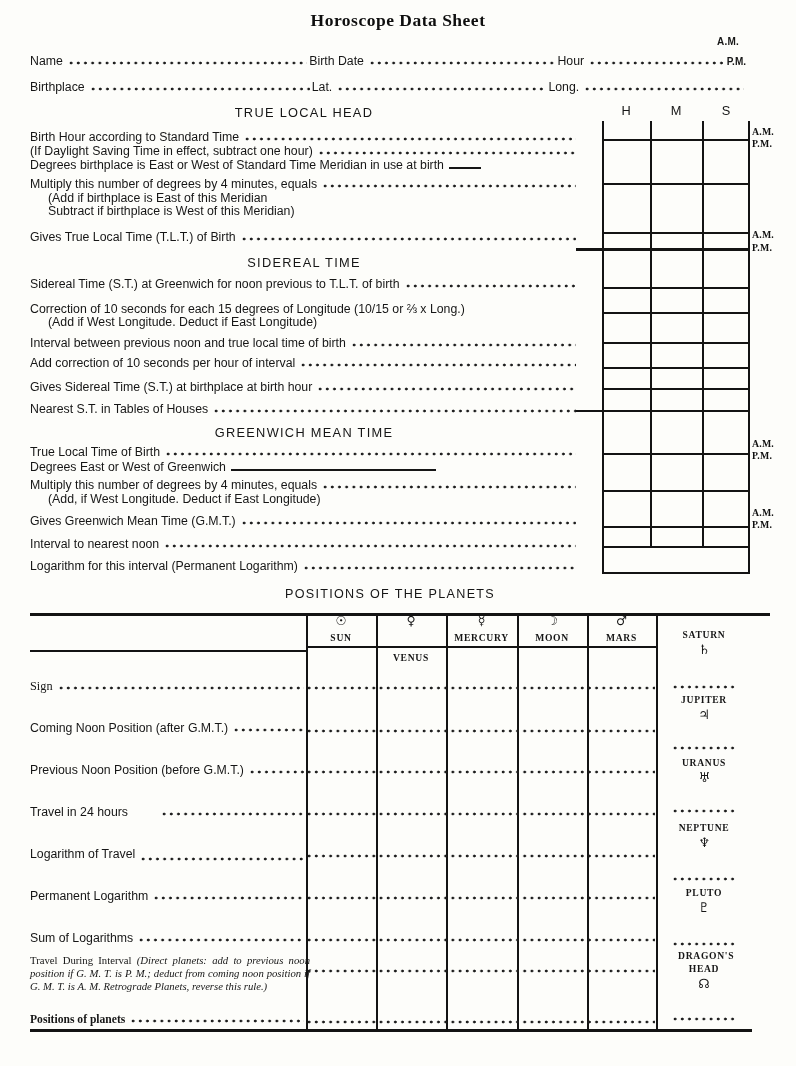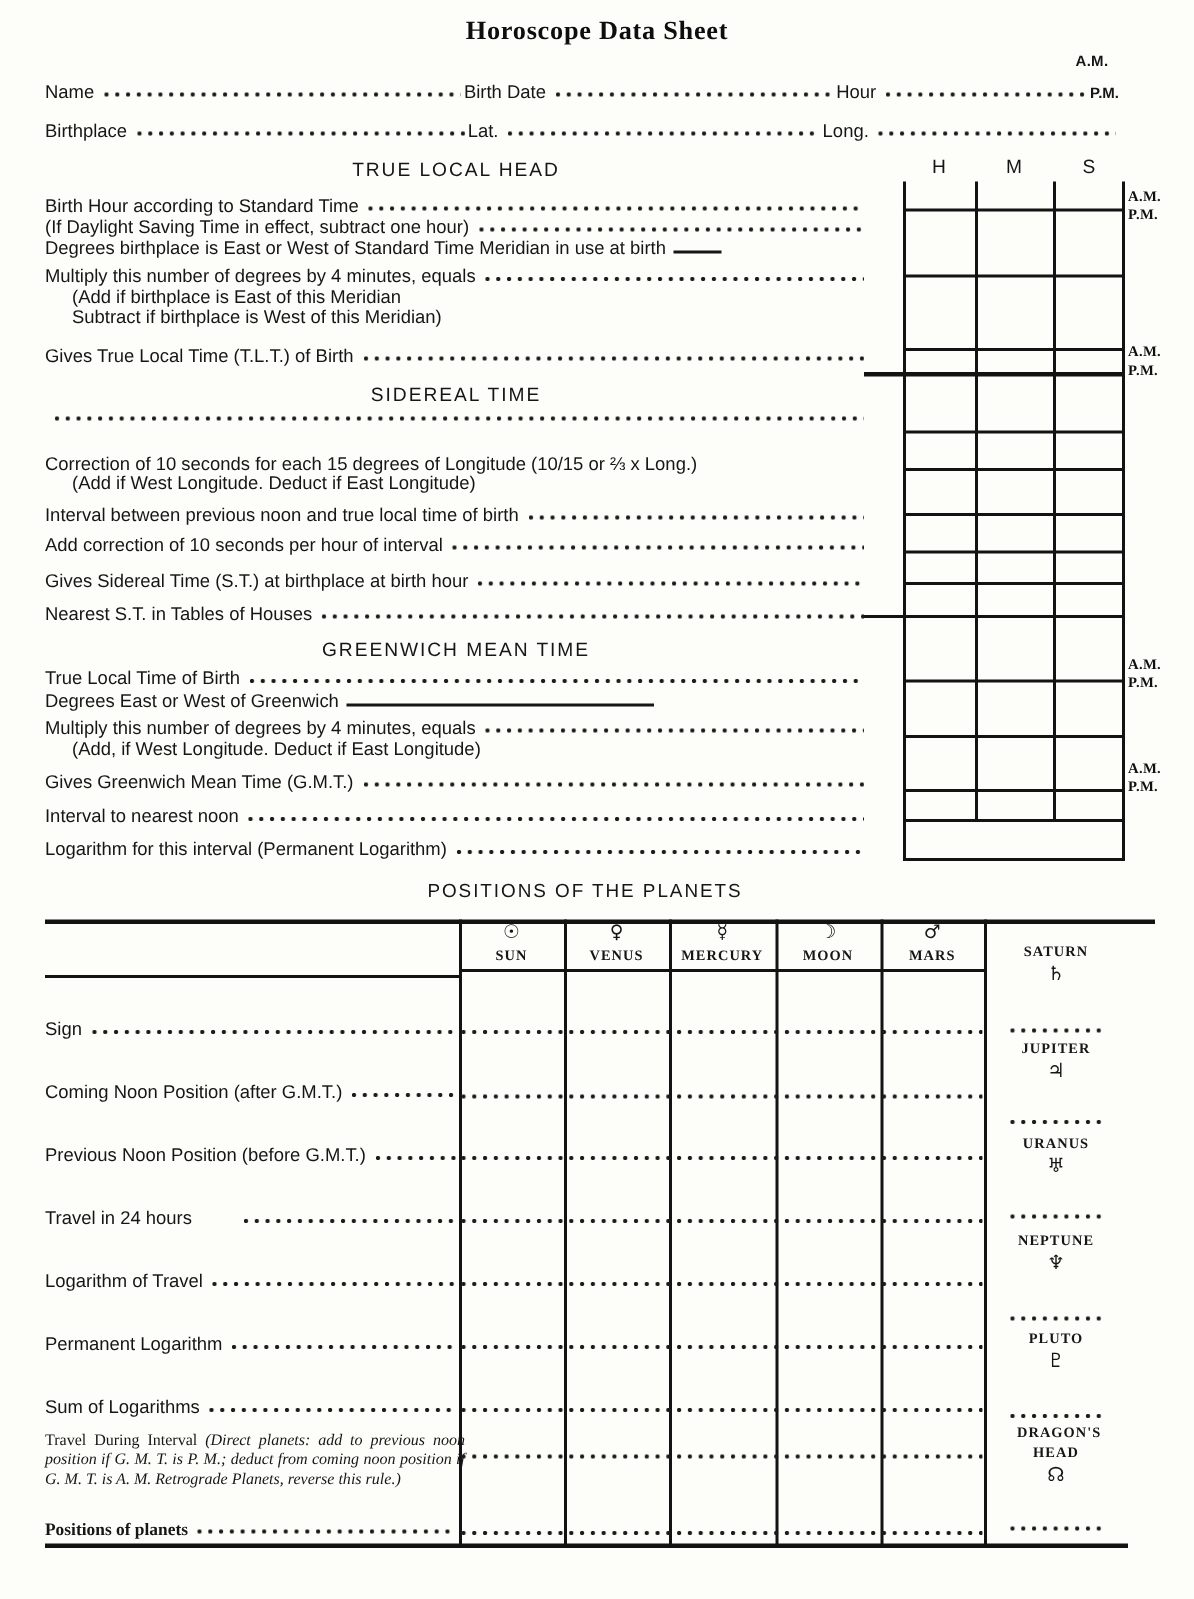--- a/index.html
+++ b/index.html
@@ -92,20 +92,21 @@
   <div class="row indent" style="top:204px;">
     <span class="lbl">Subtract if birthplace is West of this Meridian)</span>
   </div>
   <div class="row" style="top:230px;">
     <span class="lbl">Gives True Local Time (T.L.T.) of Birth</span>
     <span class="dots"></span>
   </div>
 
   <div class="sec-head" style="top:255px;">SIDEREAL TIME</div>
   <div class="row" style="top:277px;">
+    <span class="lbl">Sidereal Time (S.T.) at Greenwich for noon previous to T.L.T. of birth</span>
     <span class="dots"></span>
   </div>
   <div class="row" style="top:302px;">
     <span class="lbl">Correction of 10 seconds for each 15 degrees of Longitude (10/15 or ⅔ x Long.)</span>
   </div>
   <div class="row indent" style="top:315px;">
     <span class="lbl">(Add if West Longitude. Deduct if East Longitude)</span>
   </div>
   <div class="row" style="top:336px;">
     <span class="lbl">Interval between previous noon and true local time of birth</span>
@@ -201,42 +202,42 @@
 
   <div class="hline" style="left:30px;top:650px;width:277px;"></div>
   <div class="hline" style="left:306px;top:646px;width:351px;"></div>
 
   <div class="psym" style="left:306px;width:70px;">☉</div>
   <div class="psym" style="left:376px;width:70px;">♀</div>
   <div class="psym" style="left:446px;width:71px;">☿</div>
   <div class="psym" style="left:517px;width:70px;">☽</div>
   <div class="psym" style="left:587px;width:69px;">♂</div>
   <div class="pname" style="left:306px;width:70px;">SUN</div>
-  <div class="pname" style="left:376px;width:70px;">VENUS</div>
+  <div class="pname" style="left:376px;width:70px;margin-top:20px;">VENUS</div>
   <div class="pname" style="left:446px;width:71px;">MERCURY</div>
   <div class="pname" style="left:517px;width:70px;">MOON</div>
   <div class="pname" style="left:587px;width:69px;">MARS</div>
 
-  <div class="row pl" style="top:679px;">
+  <div class="row pl" style="top:679px;font-family:Liberation Serif, serif;">
     <span class="lbl">Sign</span>
     <span class="dots"></span>
   </div>
   <div class="row pl" style="top:721px;">
     <span class="lbl">Coming Noon Position (after G.M.T.)</span>
     <span class="dots"></span>
   </div>
   <div class="row pl" style="top:763px;">
     <span class="lbl">Previous Noon Position (before G.M.T.)</span>
     <span class="dots"></span>
   </div>
   <div class="row pl" style="top:805px;gap:28px;">
     <span class="lbl">Travel in 24 hours</span>
     <span class="dots"></span>
   </div>
-  <div class="row pl" style="top:847px;">
+  <div class="row pl" style="top:847px;align-items:flex-end;">
     <span class="lbl">Logarithm of Travel</span>
     <span class="dots"></span>
   </div>
   <div class="row pl" style="top:889px;">
     <span class="lbl">Permanent Logarithm</span>
     <span class="dots"></span>
   </div>
   <div class="row pl" style="top:931px;">
     <span class="lbl">Sum of Logarithms</span>
     <span class="dots"></span>

